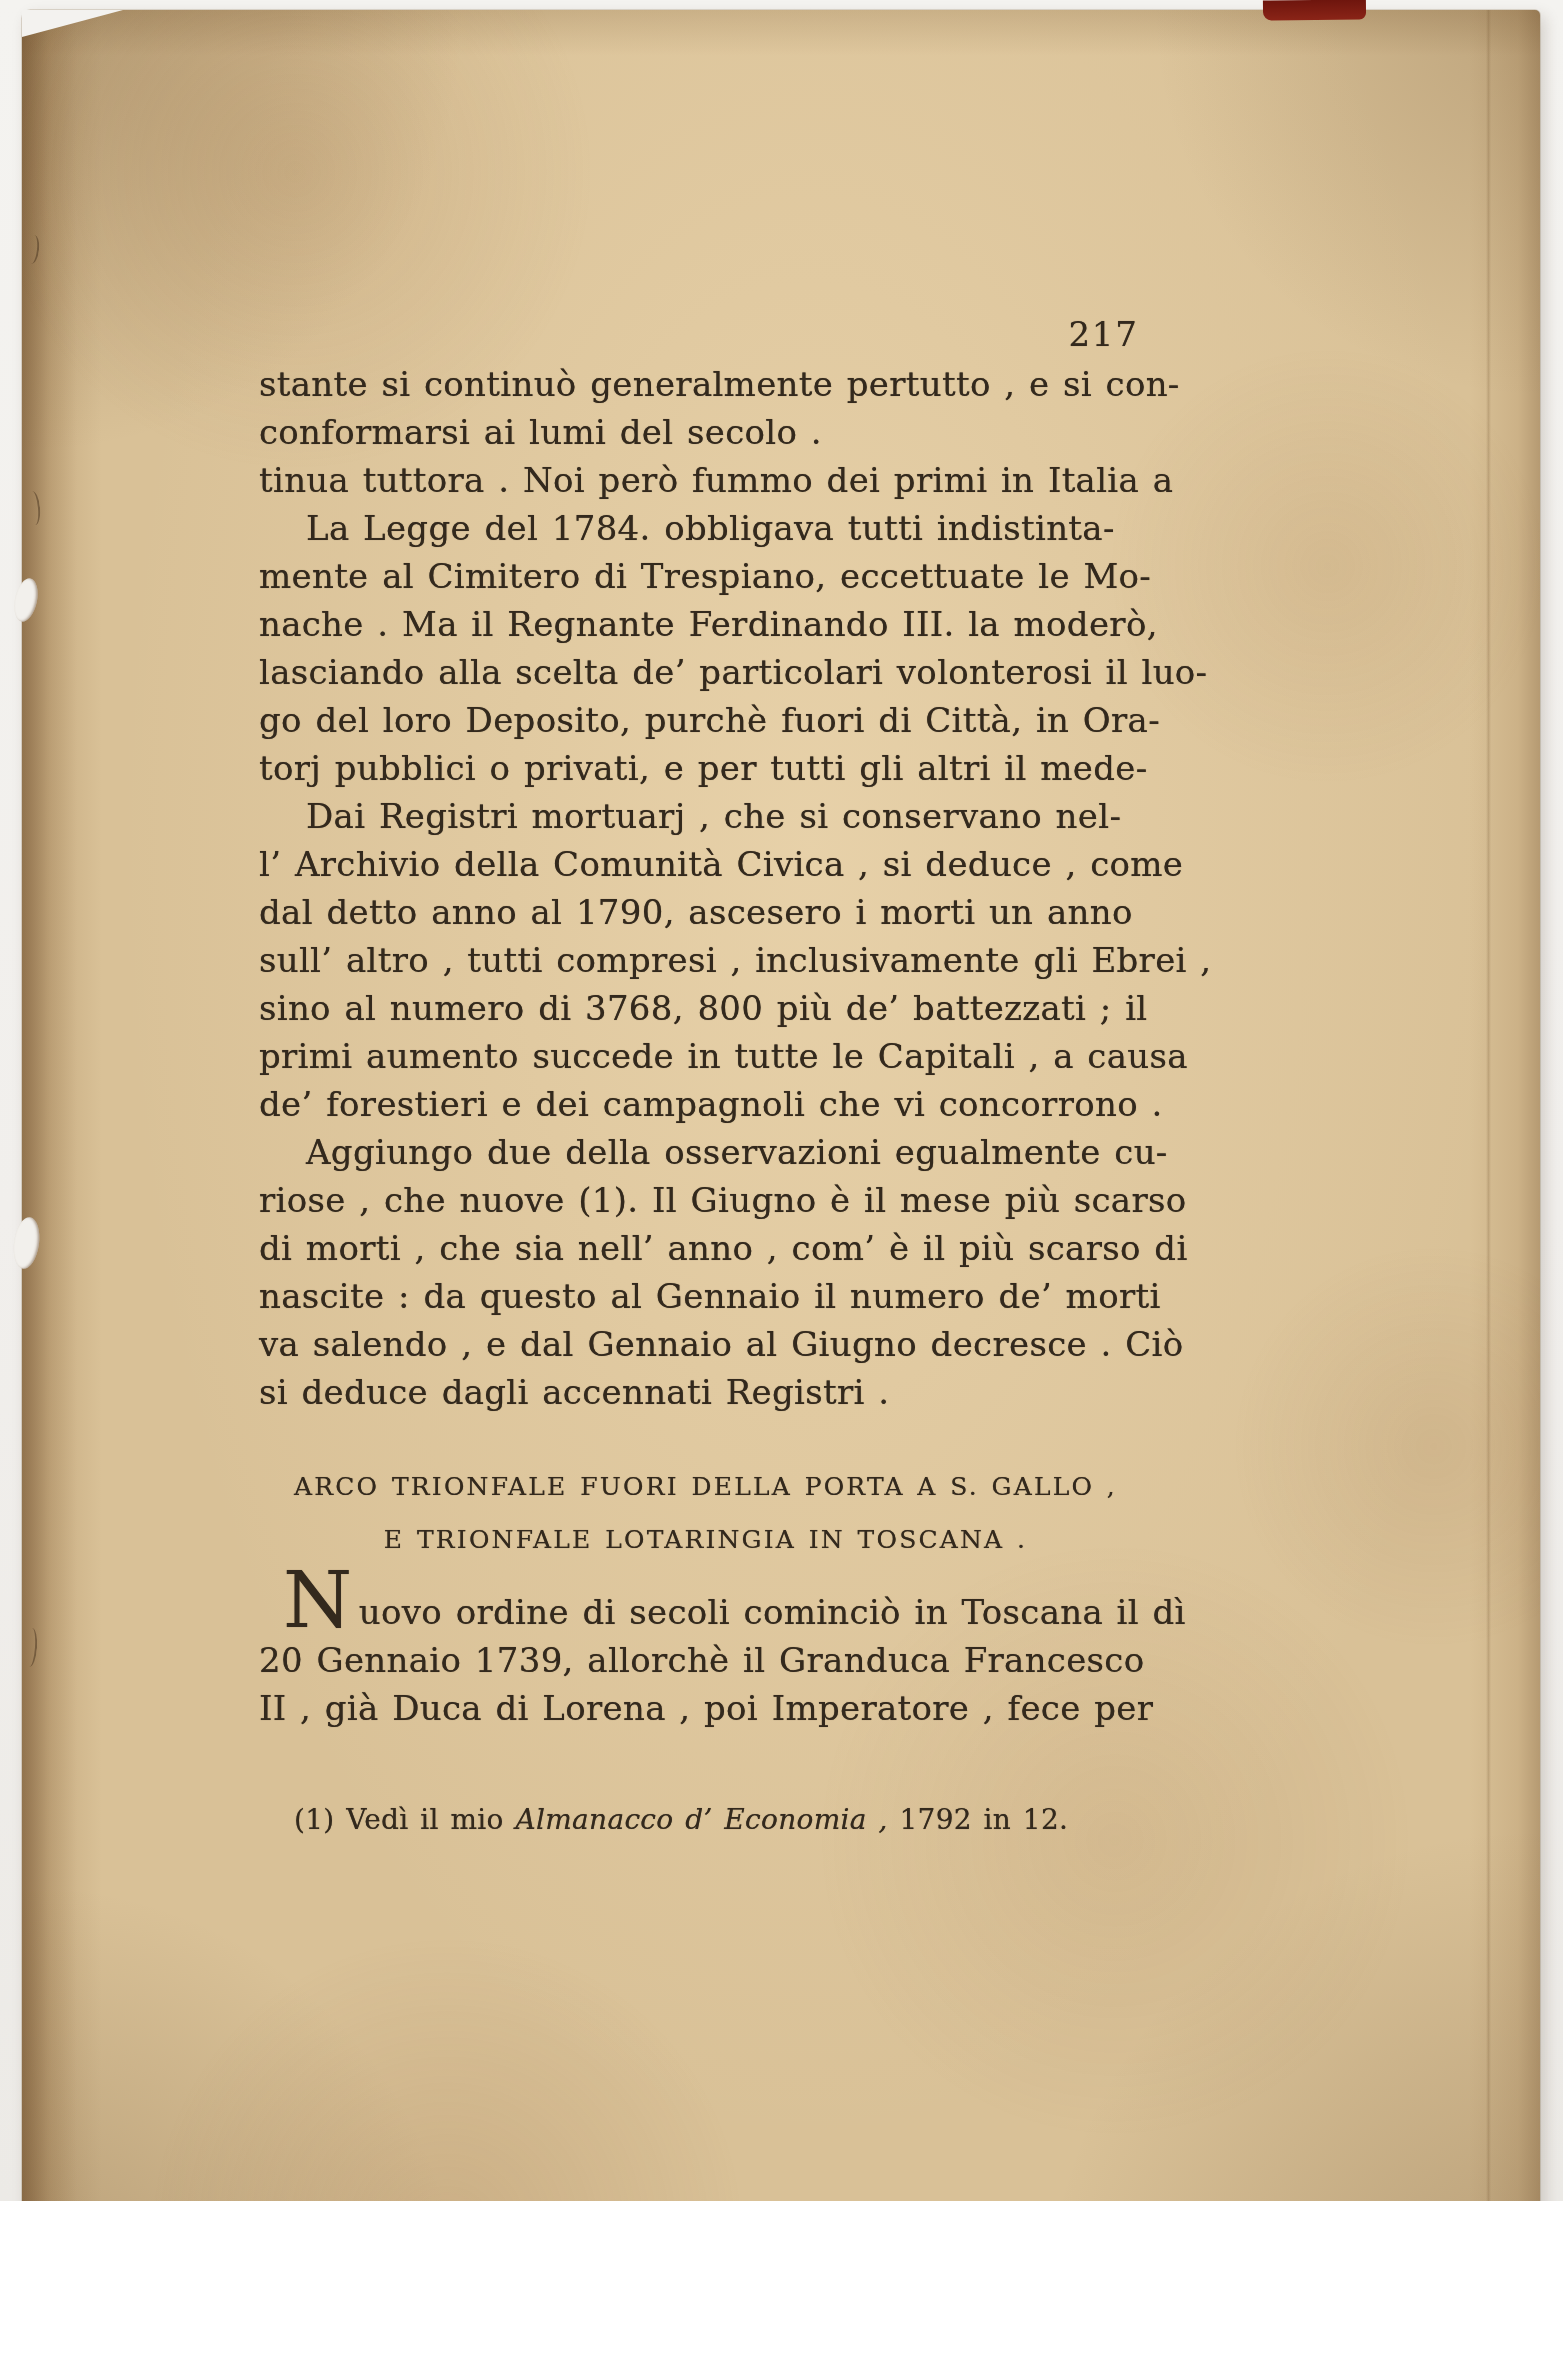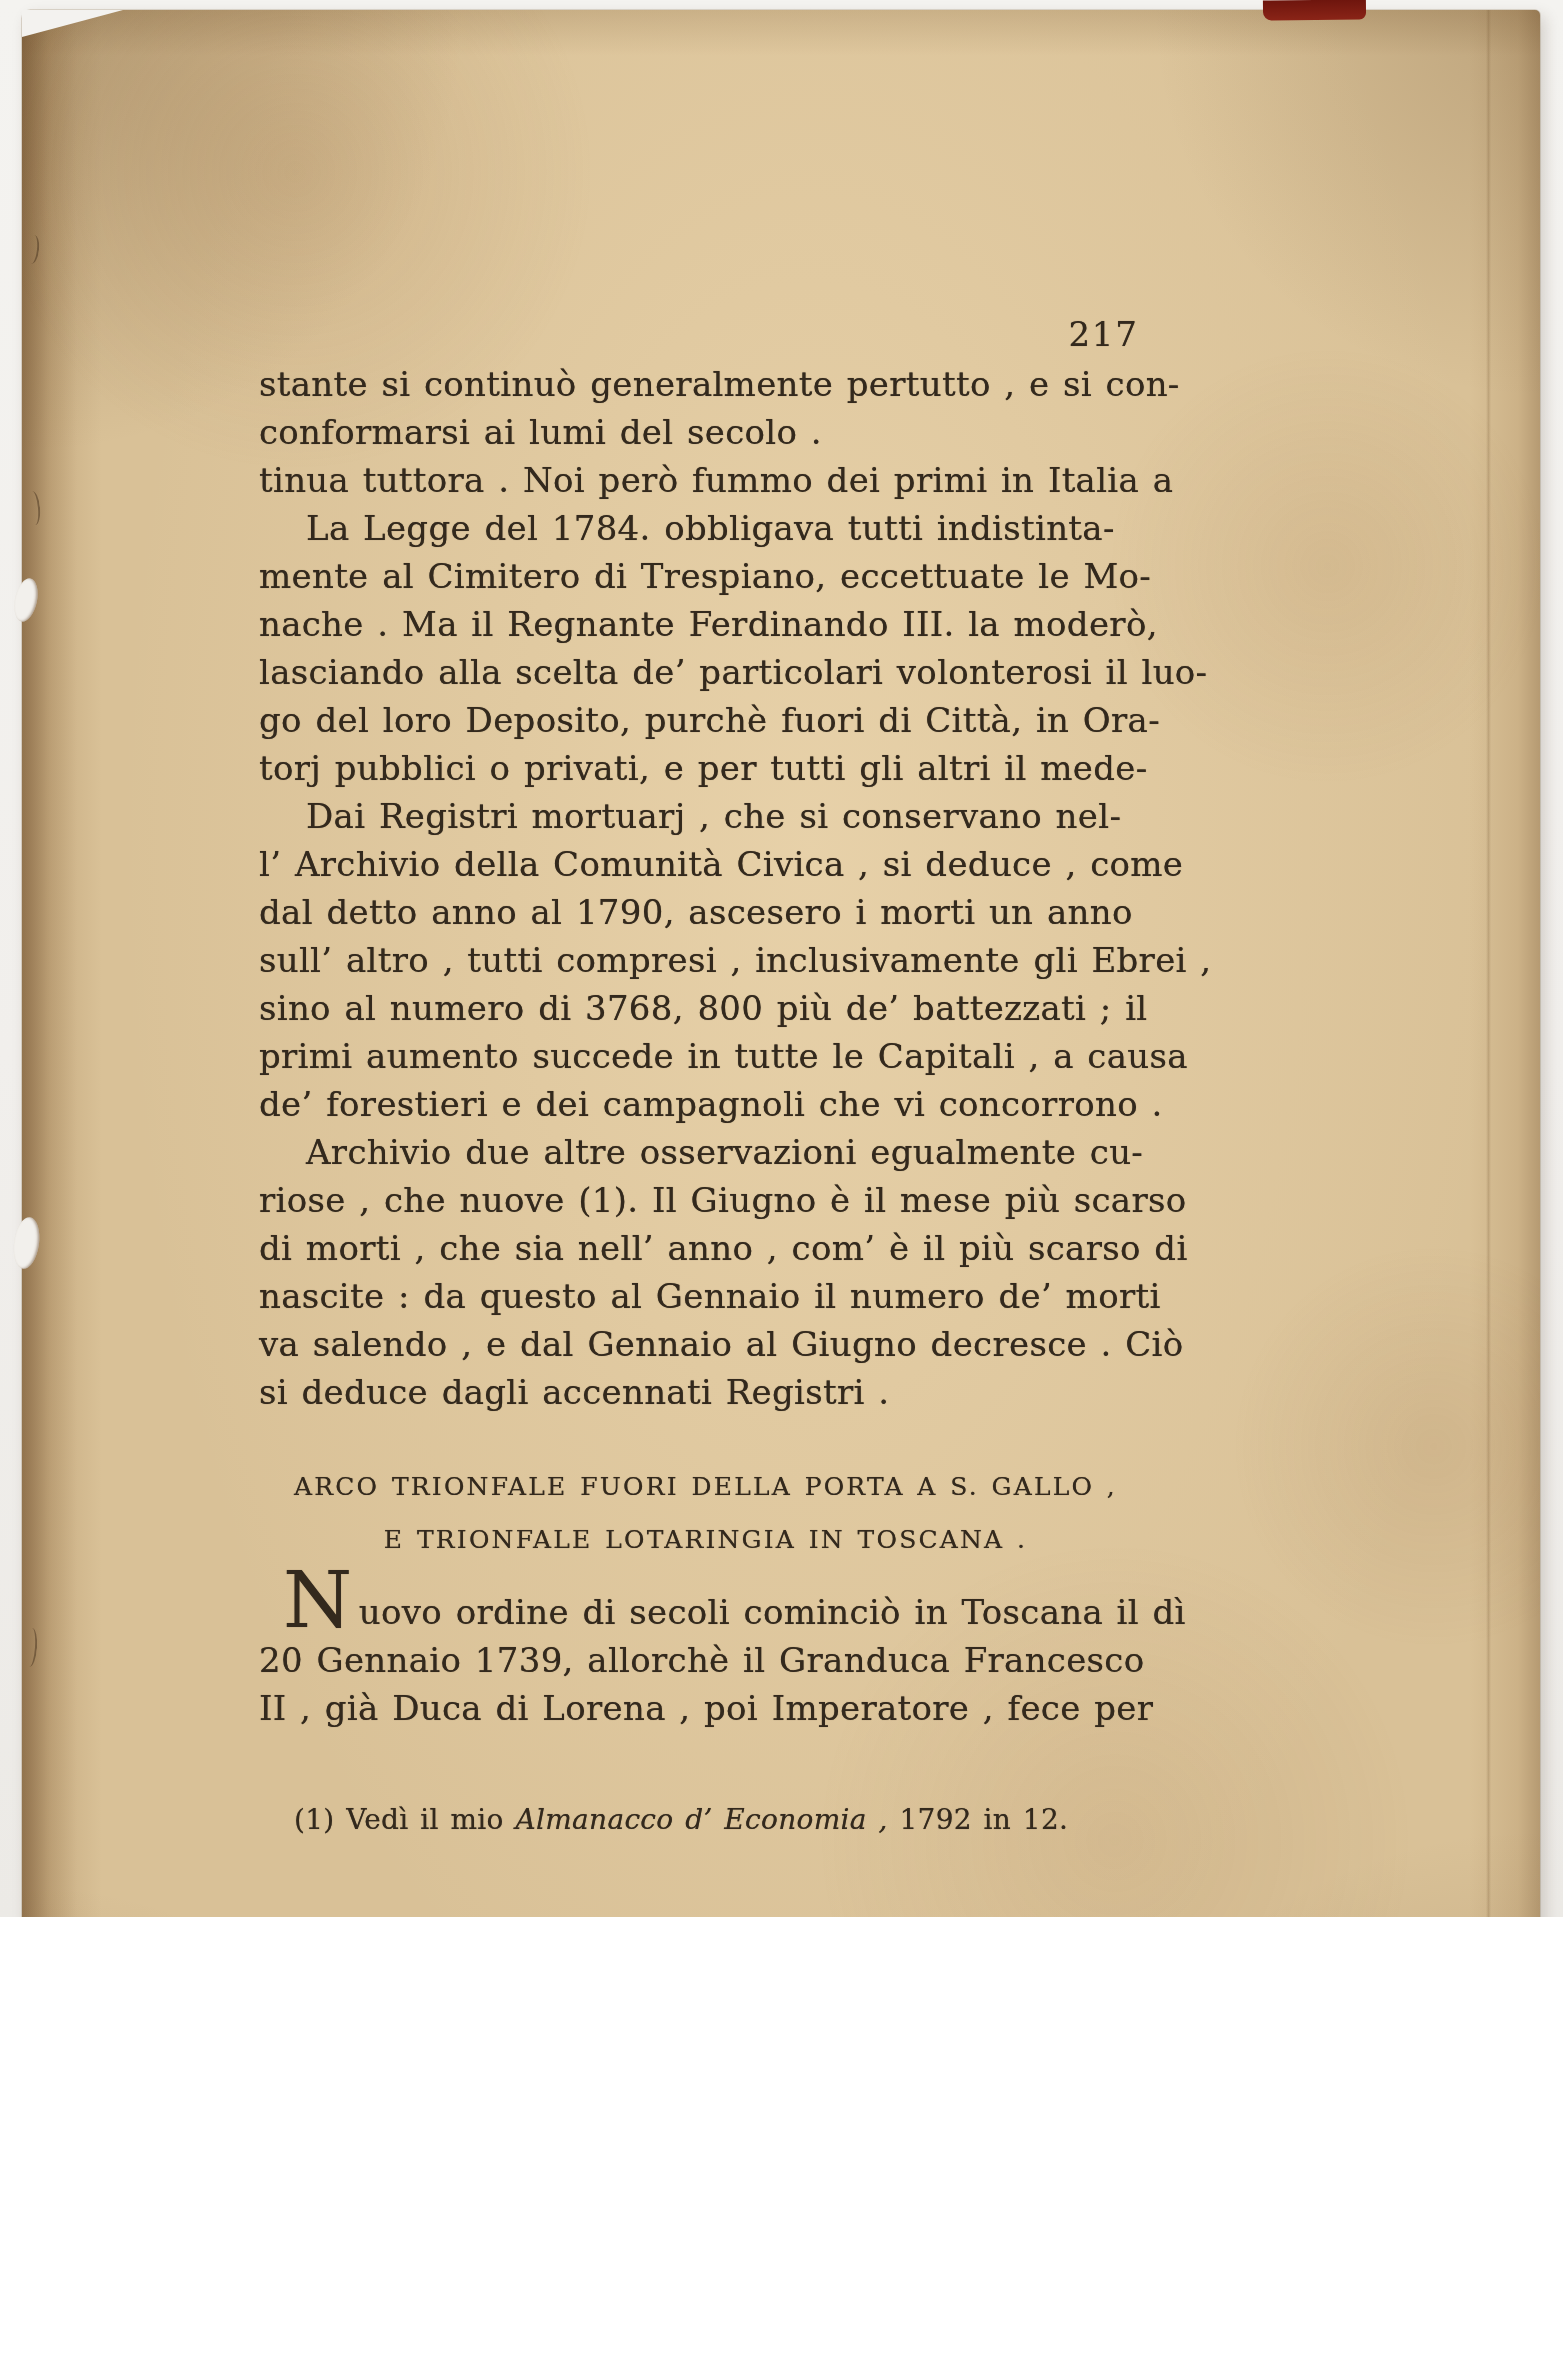--- a/index.html
+++ b/index.html
@@ -3,21 +3,21 @@
 <meta charset="utf-8">
 <title>Scanned book page 217</title>
 <style>
   html, body { margin: 0; padding: 0; }
   body {
     width: 1564px; height: 2354px;
     font-family: "DejaVu Serif", "Liberation Serif", serif;
   }
   .scan {
     position: relative;
-    width: 1564px; height: 1917px;
+    width: 1564px; height: 2201px;
     background: linear-gradient(180deg, #f4f3f0 0%, #f1efec 55%, #eceae6 100%);
     overflow: hidden;
   }
   .paper {
     position: absolute;
     left: 22px; top: 10px; width: 1518px; height: 2317px;
     border-radius: 8.4px 5px 6.7px 18.5px;
     background:
       radial-gradient(circle at 0% 0%, rgba(92,62,30,.30), transparent 16%),
       radial-gradient(circle at 100% 0%, rgba(92,62,30,.22), transparent 14%),
@@ -133,21 +133,21 @@
       <div class="para indent">
           <div class="line">Dai Registri mortuarj , che si conservano nel-</div>
           <div class="line">l’ Archivio della Comunità Civica , si deduce , come</div>
           <div class="line">dal detto anno al 1790, ascesero i morti un anno</div>
           <div class="line">sull’ altro , tutti compresi , inclusivamente gli Ebrei ,</div>
           <div class="line">sino al numero di 3768, 800 più de’ battezzati ; il</div>
           <div class="line">primi aumento succede in tutte le Capitali , a causa</div>
           <div class="line">de’ forestieri e dei campagnoli che vi concorrono .</div>
         </div>
       <div class="para indent">
-          <div class="line">Archivio due altre osservazioni egualmente cu-</div>
+          <div class="line">Aggiungo due della osservazioni egualmente cu-</div>
           <div class="line">riose , che nuove (1). Il Giugno è il mese più scarso</div>
           <div class="line">di morti , che sia nell’ anno , com’ è il più scarso di</div>
           <div class="line">nascite : da questo al Gennaio il numero de’ morti</div>
           <div class="line">va salendo , e dal Gennaio al Giugno decresce . Ciò</div>
           <div class="line">si deduce dagli accennati Registri .</div>
         </div>
 
       <div class="heading">
         <div>ARCO TRIONFALE FUORI DELLA PORTA A S. GALLO ,</div>
         <div>E TRIONFALE LOTARINGIA IN TOSCANA .</div>

